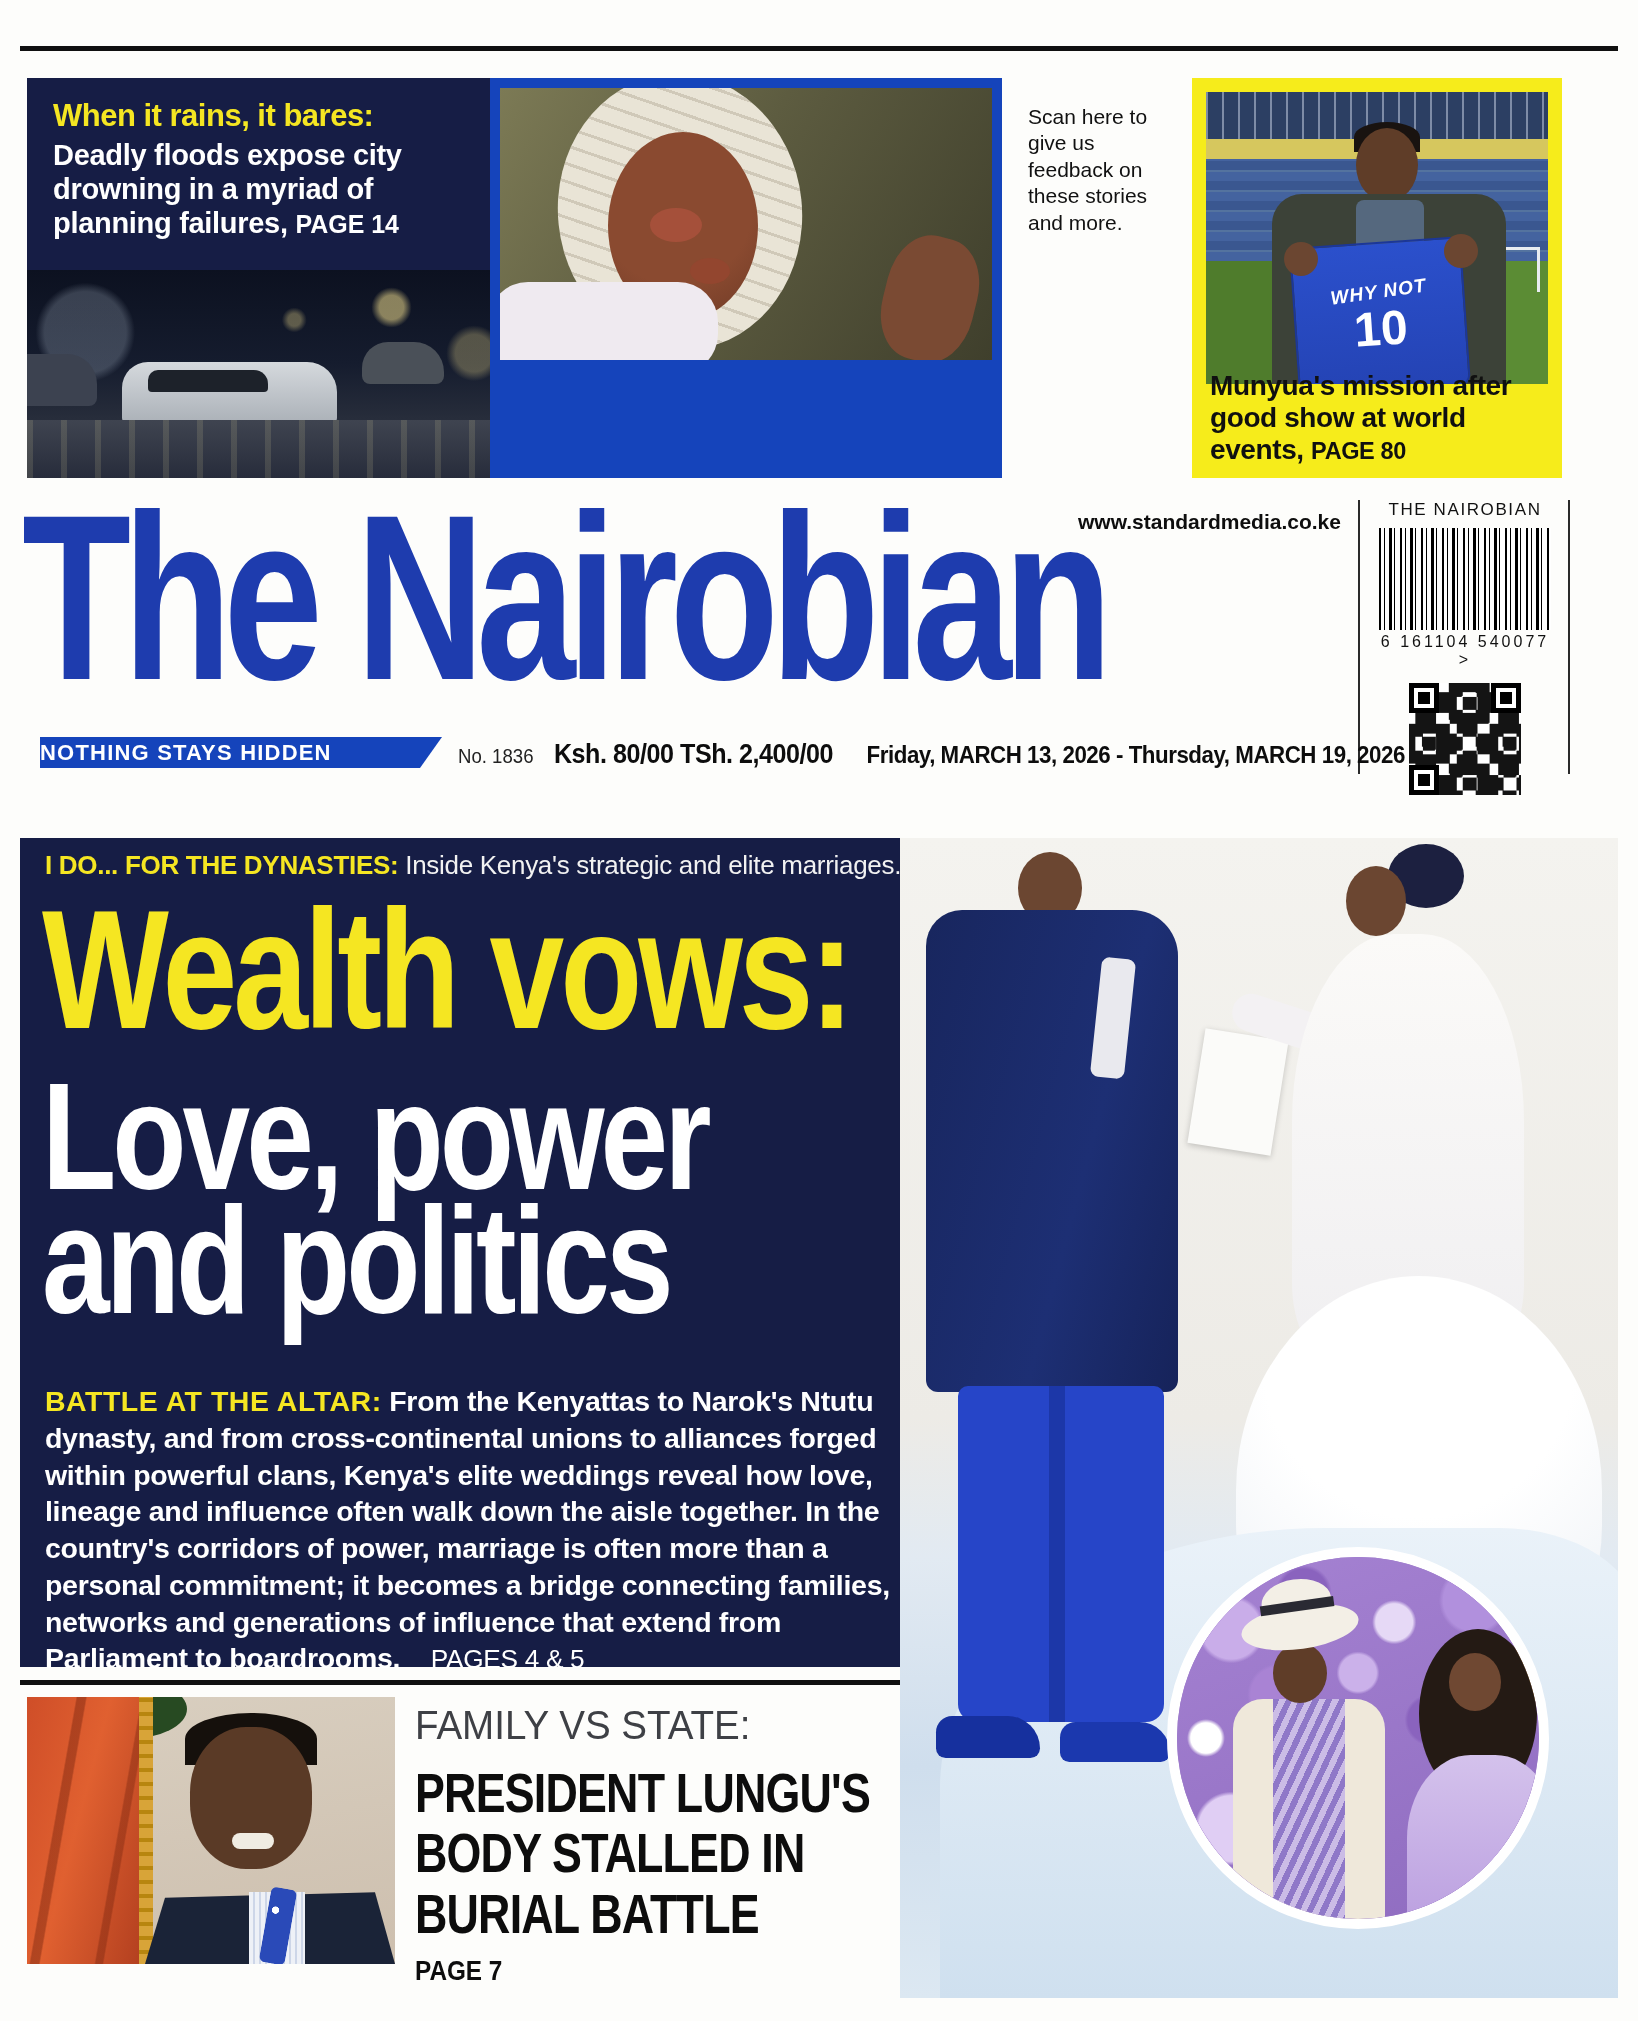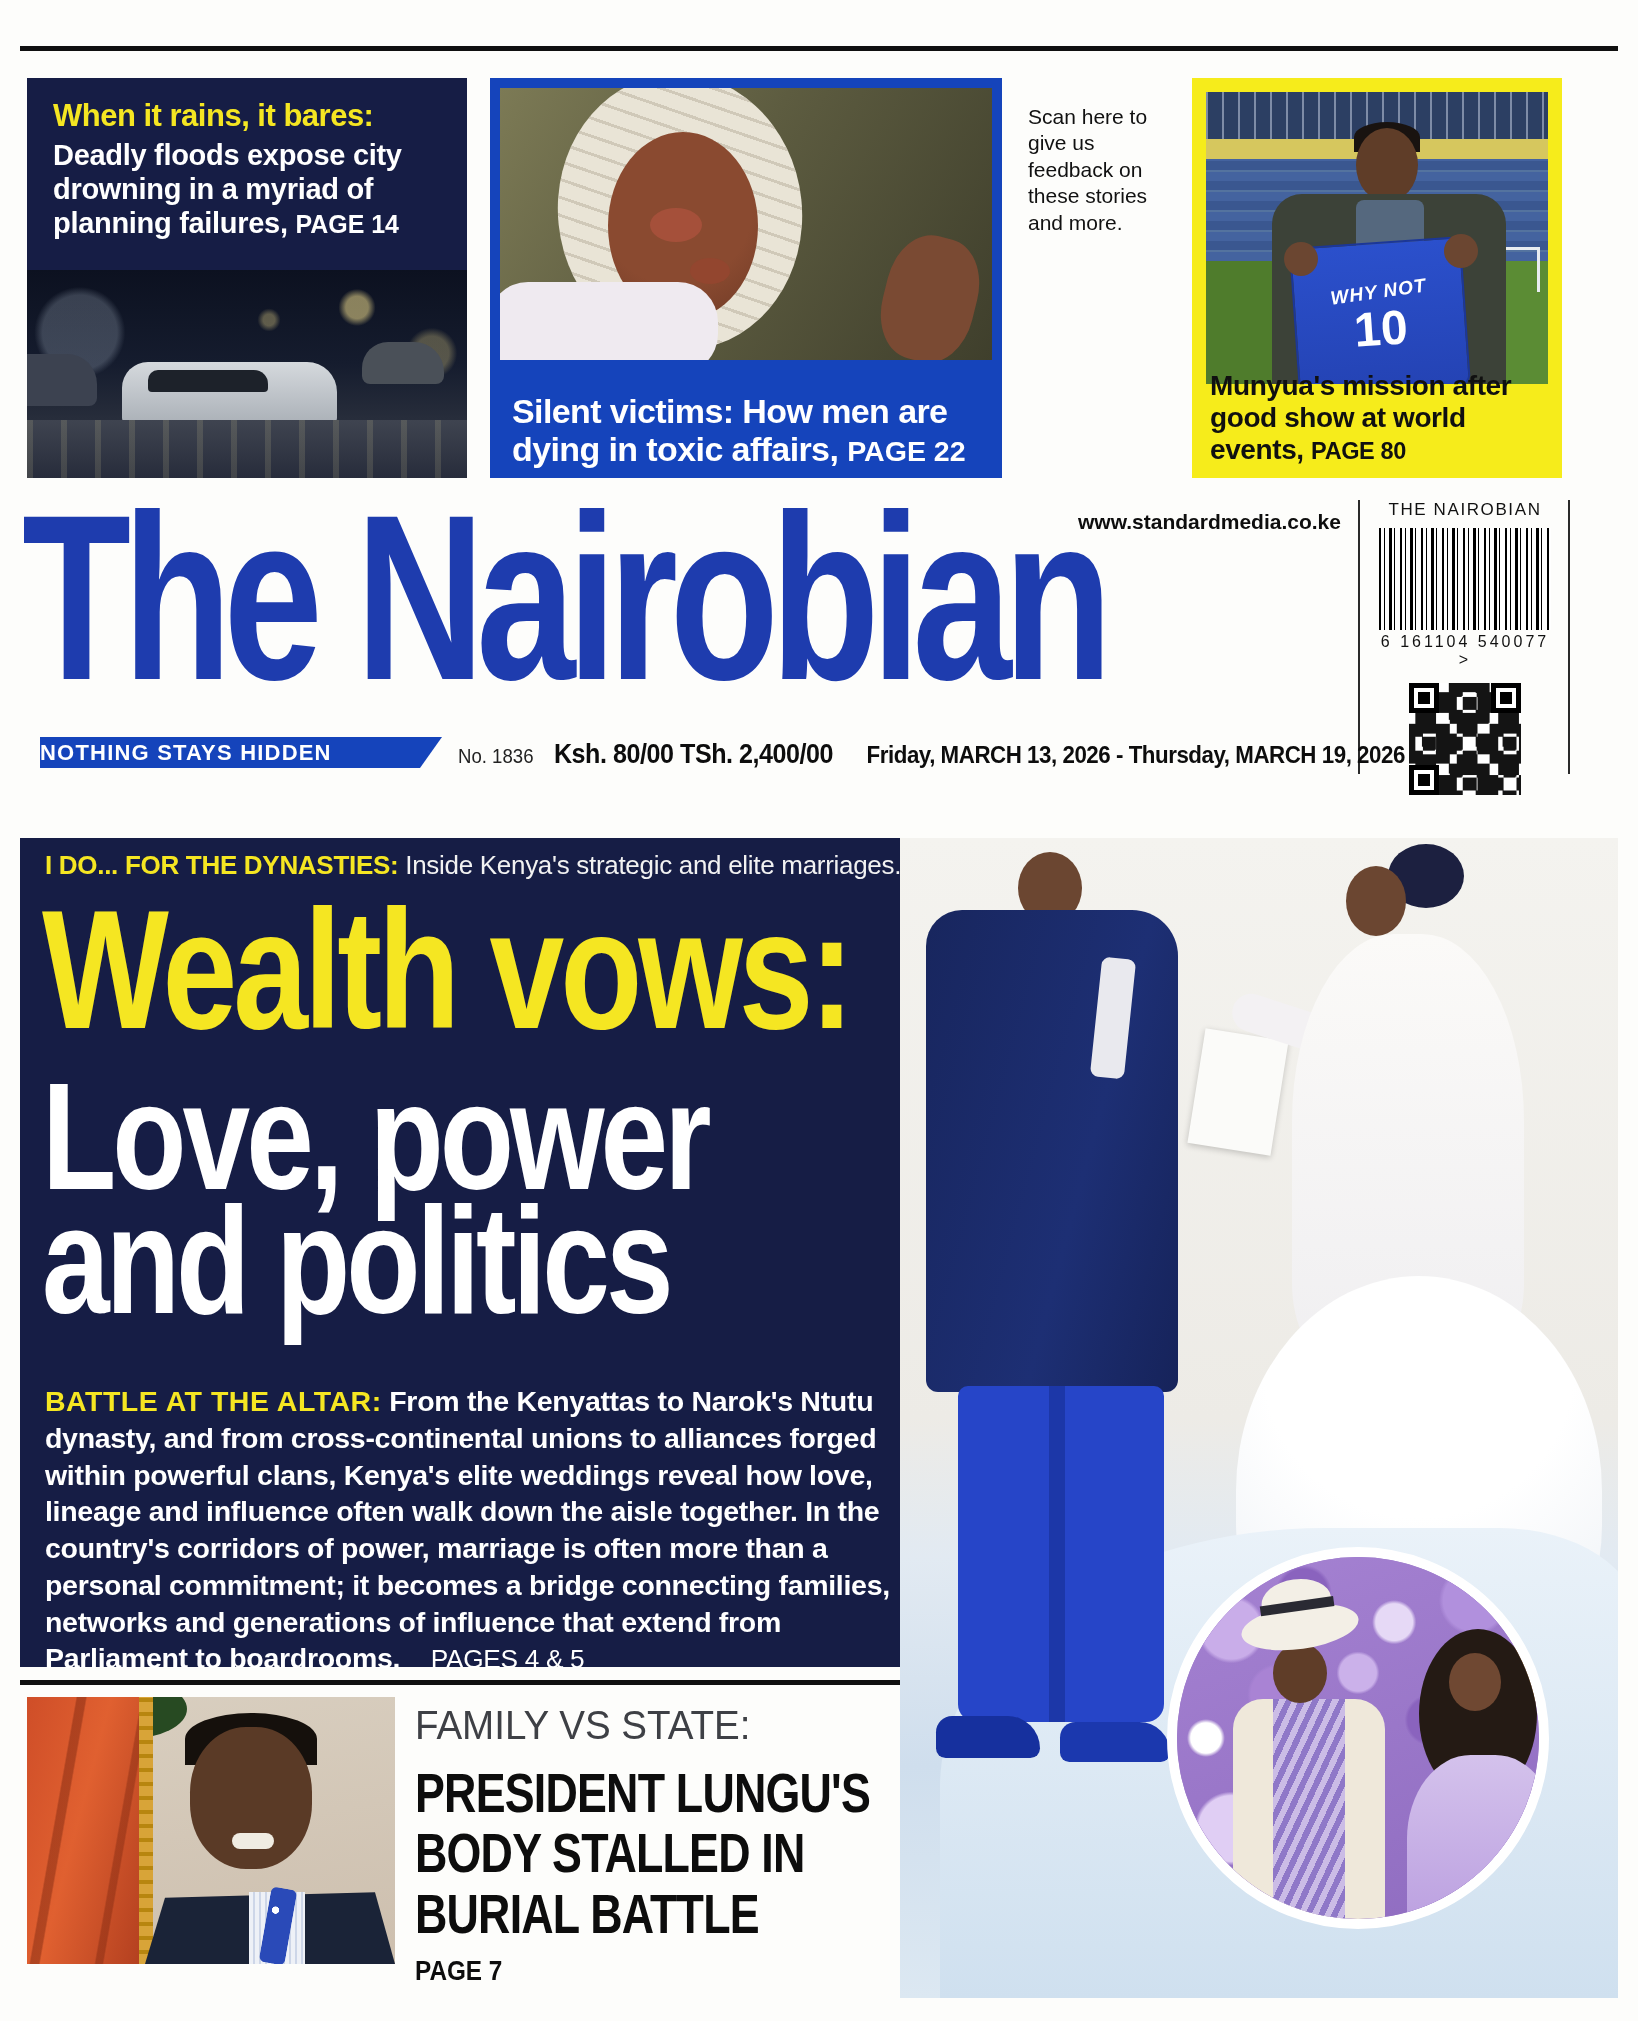--- a/index.html
+++ b/index.html
@@ -5,21 +5,21 @@
   html,body{margin:0;padding:0;background:#e8e8e8;}
   .page{position:relative;width:1638px;height:2021px;background:#fdfdfb;overflow:hidden;
         font-family:"Liberation Sans", sans-serif;}
   .abs{position:absolute;}
 
   
   .top-rule{left:20px;top:46px;width:1598px;height:5px;background:#101010;}
   .bottom-rule{left:20px;top:1680px;width:880px;height:5px;background:#101010;z-index:1;}
 
   
-  .teaser-floods{left:27px;top:78px;width:440px;height:400px;background:#161d45;z-index:2;}
+  .teaser-floods{left:27px;top:78px;width:440px;height:400px;background:#161d45;z-index:2;padding-left:46px;}
   .floods-text{position:absolute;left:26px;top:20px;width:392px;}
   .floods-kicker{color:#f5e622;font-size:31px;font-weight:800;letter-spacing:-0.5px;margin-bottom:4px;}
   .floods-headline{color:#fff;font-size:29px;font-weight:600;line-height:1.18;letter-spacing:-0.3px;}
   .floods-headline .pref{font-weight:800;font-size:0.86em;letter-spacing:0;}
   .floods-photo{position:absolute;left:0;bottom:0;width:100%;height:208px;overflow:hidden;
     background:linear-gradient(180deg,#0c1120 0%,#151c2e 45%,#262c3a 70%,#3a3f4b 100%);}
   .floods-glow{position:absolute;inset:0;background:
     radial-gradient(circle at 75% 18%, rgba(240,220,140,.55) 0 3%, transparent 5%),
     radial-gradient(circle at 55% 24%, rgba(240,220,140,.35) 0 2%, transparent 4%),
     radial-gradient(circle at 12% 30%, rgba(210,225,240,.22) 0 9%, transparent 11%),
@@ -244,24 +244,20 @@
 
   <section class="abs teaser-victims">
     <div class="victims-photo">
       <div class="v-head"></div>
       <div class="v-face"></div>
       <div class="v-patch1"></div>
       <div class="v-patch2"></div>
       <div class="v-shoulder"></div>
       <div class="v-hand"></div>
     </div>
-    <div class="victims-caption">
-      <span>Silent victims: How men are dying in toxic affairs,</span>
-      <span class="pref2">PAGE 22</span>
-    </div>
   </section>
 
   <section class="abs qr-block">
     <p class="qr-caption">Scan here to give us feedback on these stories and more.</p>
   </section>
 
   <section class="abs teaser-munyua">
     <div class="munyua-photo">
       <div class="m-stands"></div>
       <div class="m-topband"></div>

